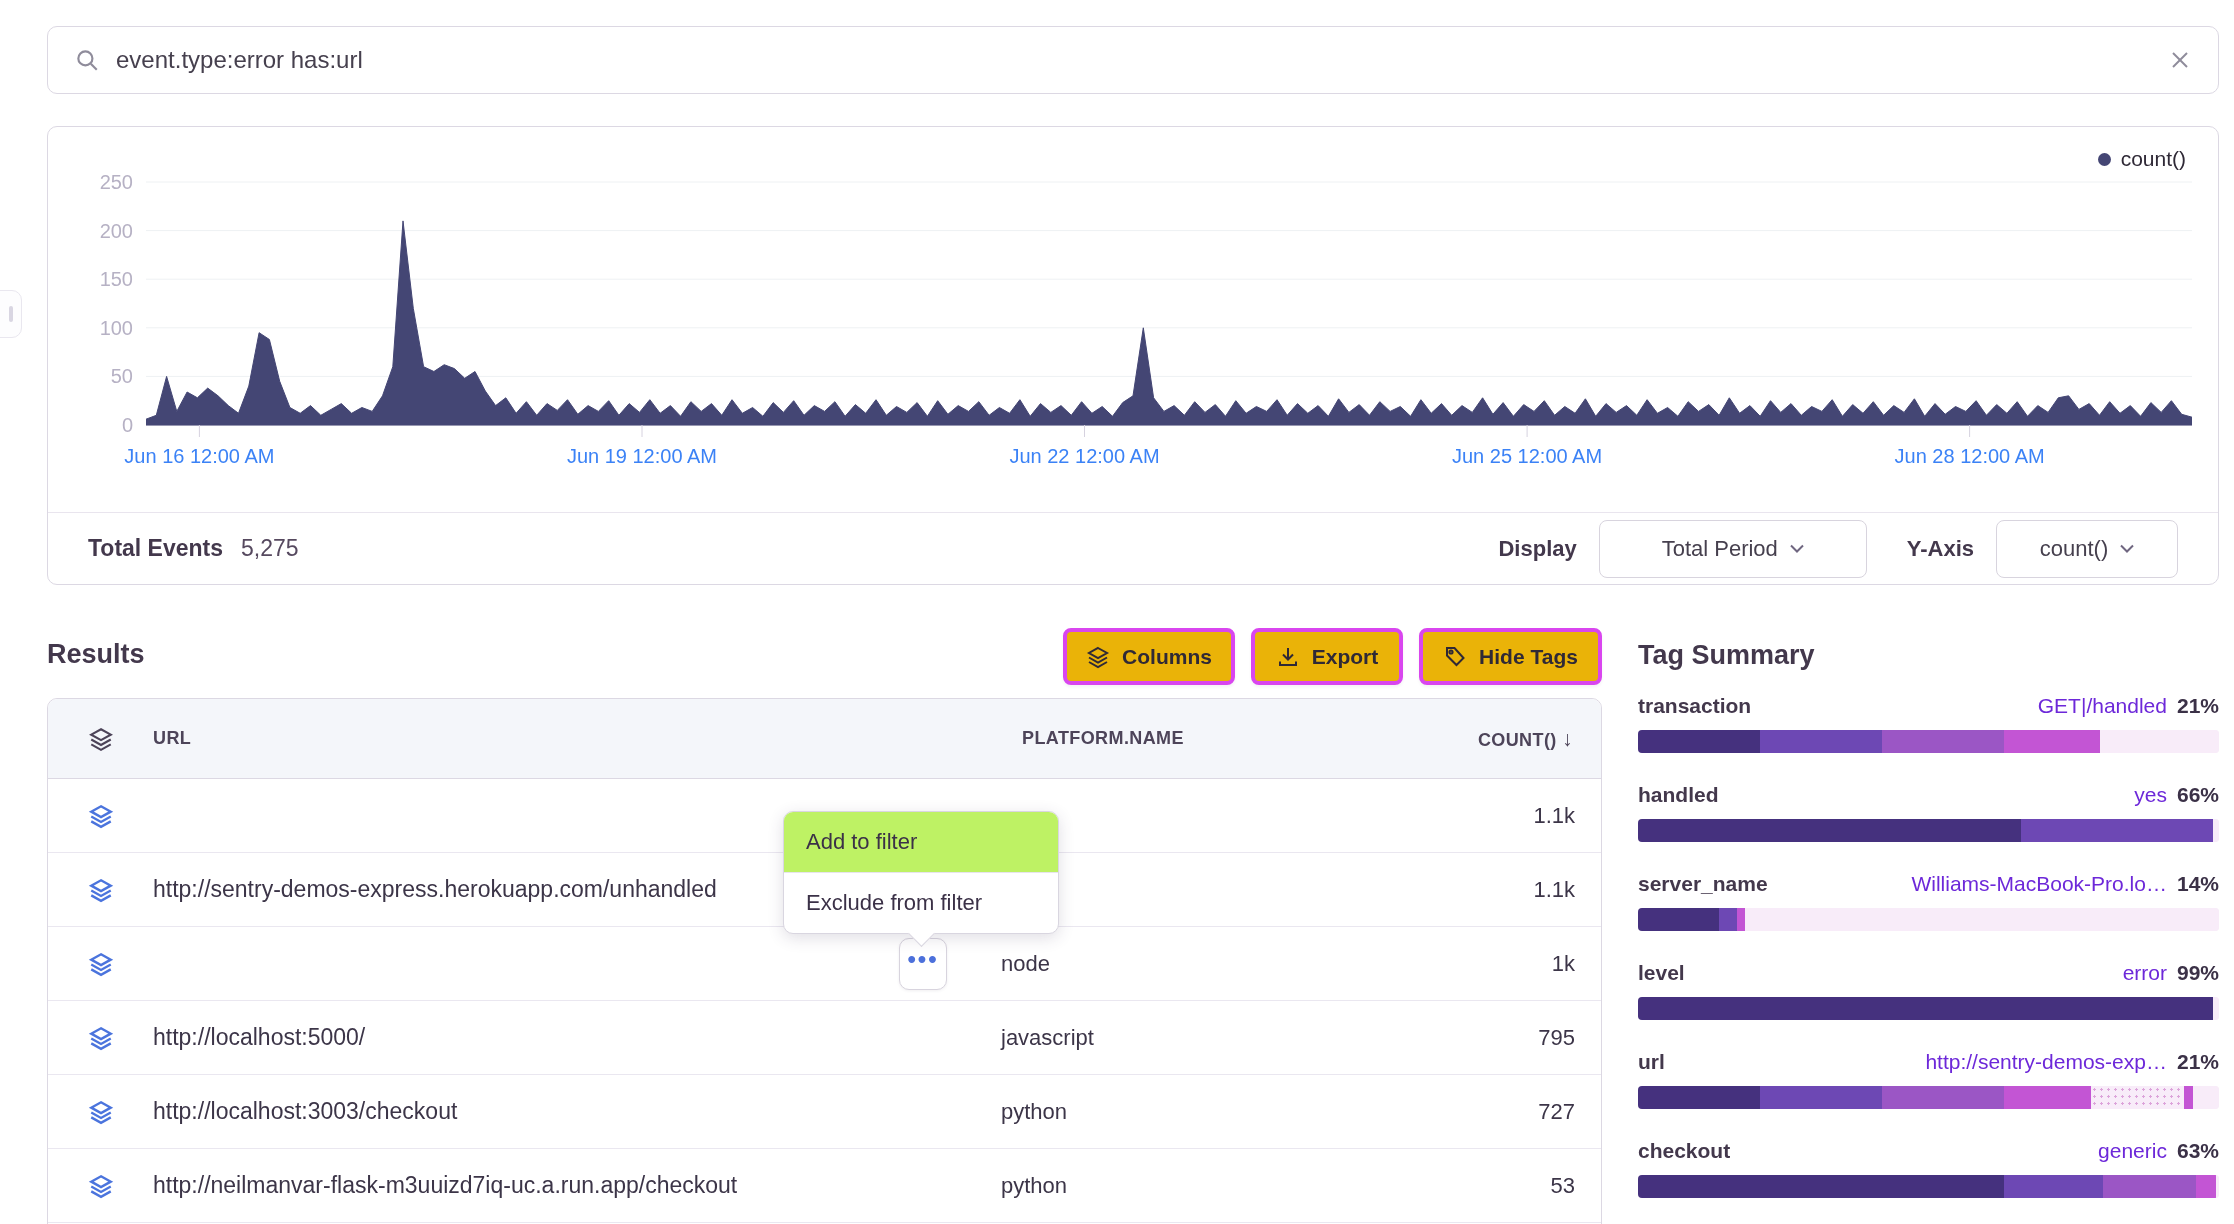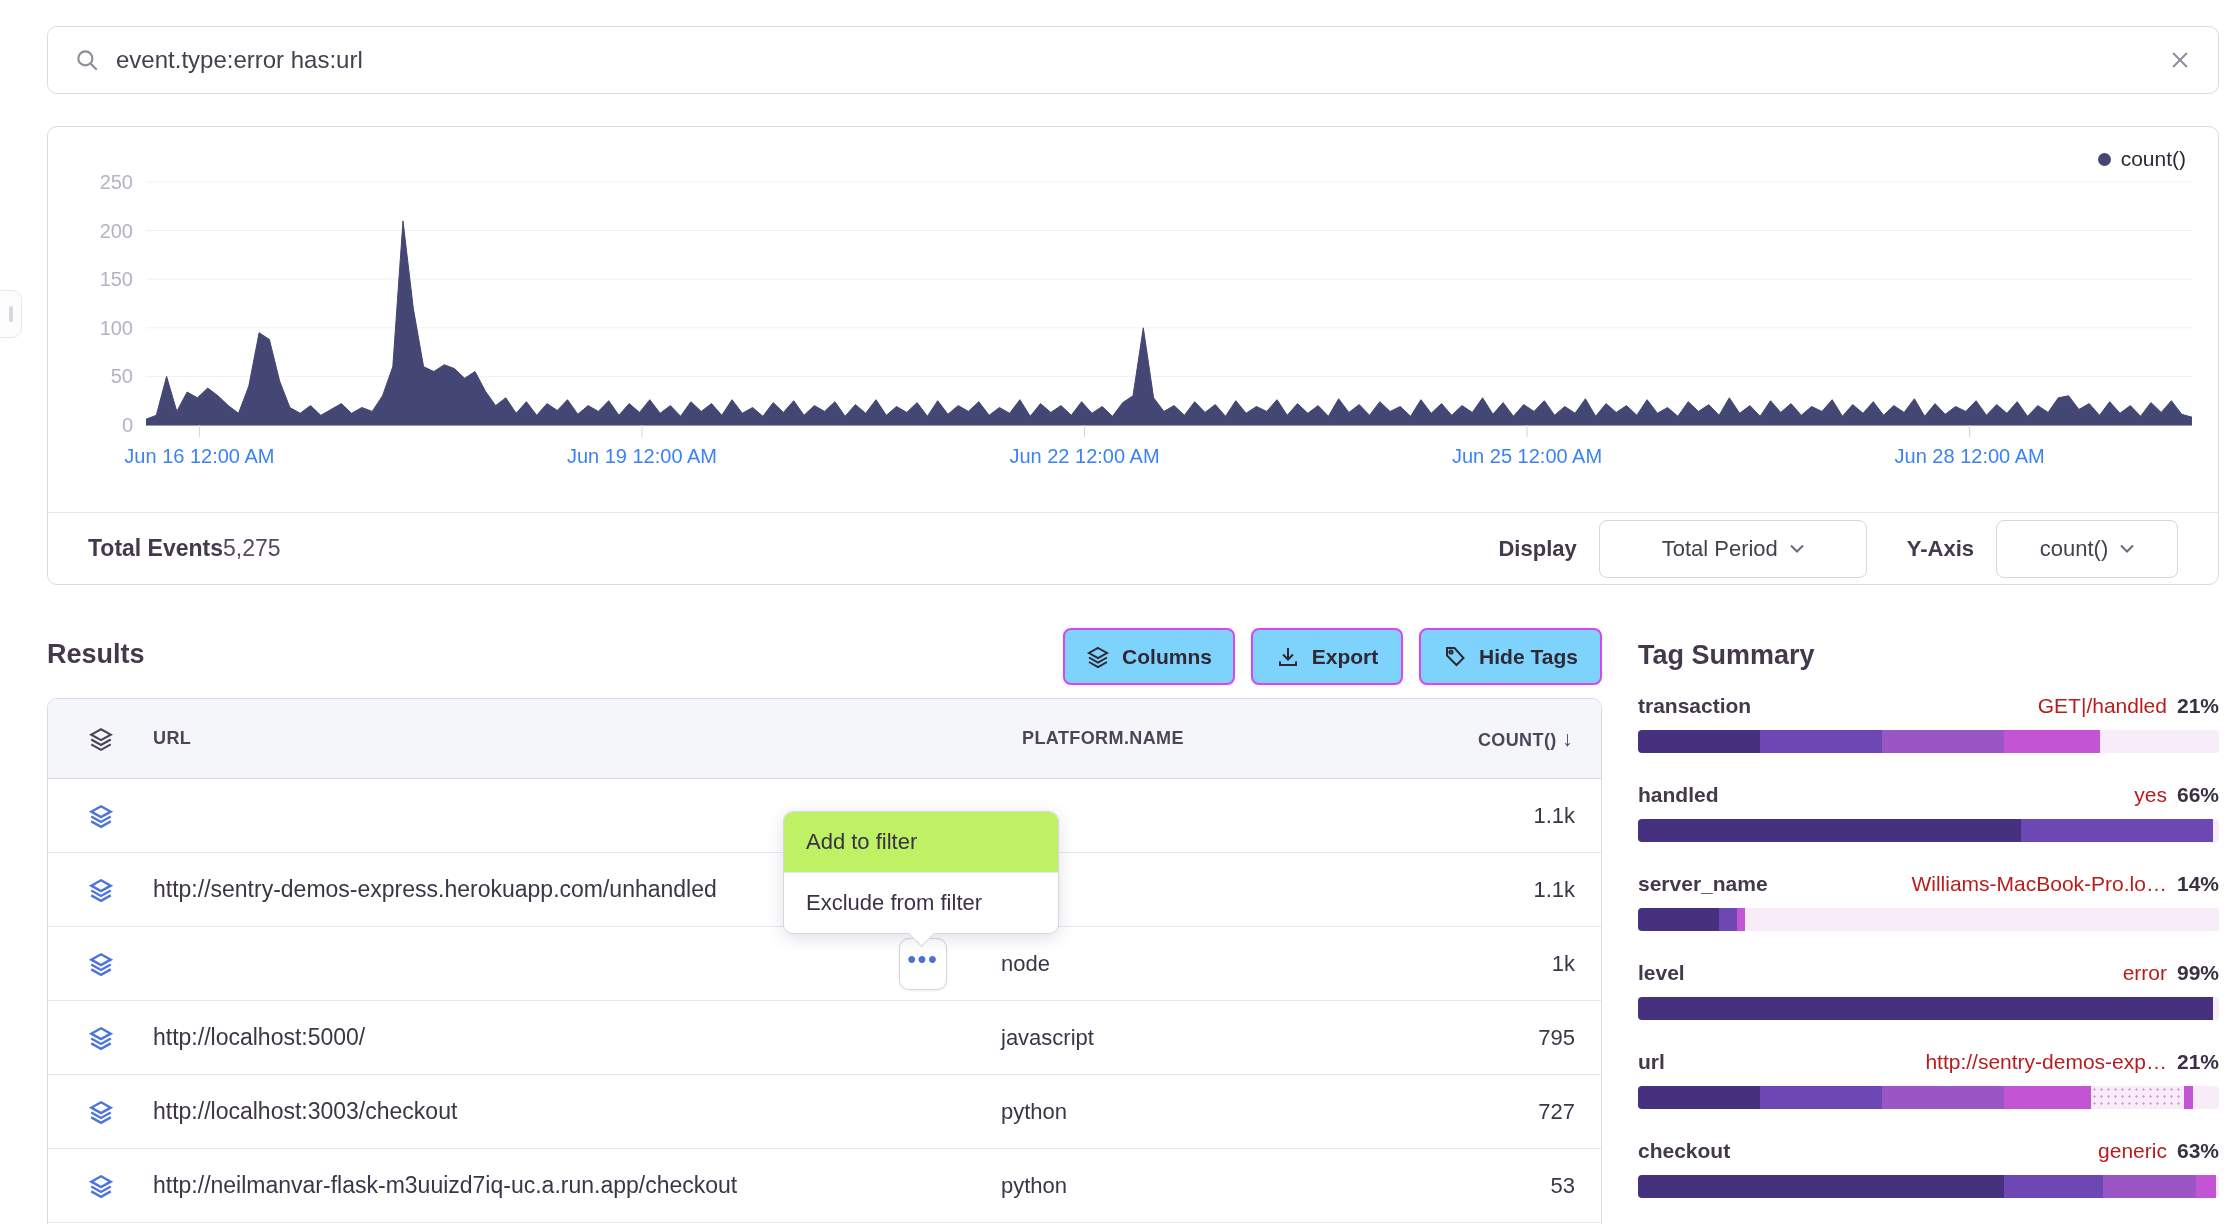--- a/index.html
+++ b/index.html
@@ -18,29 +18,29 @@
   .icon-btn{display:flex;align-items:center;justify-content:center;cursor:pointer;}
 
   
   .chartpanel{left:47px;top:126px;width:2172px;height:459px;}
   .legend{position:absolute;right:32px;top:20px;display:flex;align-items:center;gap:10px;font-size:21px;color:#2f2936;font-weight:500;}
   .legend-dot{width:13px;height:13px;border-radius:50%;}
   .ylabel{position:absolute;width:95px;text-align:right;font-size:20px;color:#b6b1c4;line-height:26px;}
   .xlabel{position:absolute;width:260px;text-align:center;font-size:20px;color:#3b82f6;top:318px;}
   .chart-footer{position:absolute;left:0;right:0;bottom:0;height:72px;border-top:1px solid #e9e5ee;display:flex;align-items:center;padding:0 40px 0 40px;box-sizing:border-box;}
   .tev-label{font-size:23px;font-weight:700;color:#43384c;}
-  .tev-value{font-size:23px;color:#56495f;}
+  .tev-value{font-size:23px;color:#56495f;margin-left:18px;}
   .footer-right{margin-left:auto;display:flex;align-items:center;gap:22px;}
   .drop-label{font-size:22px;font-weight:700;color:#43384c;}
   .dropdown{height:56px;border:1px solid #d8d4de;border-radius:8px;background:#fff;display:flex;align-items:center;justify-content:center;gap:12px;font-size:22px;color:#46404e;padding:0 22px;cursor:pointer;}
   .chev{width:14px;height:9px;display:inline-block;}
 
   
   .results-title{left:47px;top:639px;font-size:27px;font-weight:700;color:#43384c;}
-  .btn{position:absolute;top:628px;height:57px;background:#7dd3fc;border:2px solid #d946ef;border-radius:8px;box-shadow:0 2px 3px rgba(60,50,80,.06);display:flex;align-items:center;justify-content:center;gap:12px;font-size:21px;font-weight:700;color:#2f2936;box-sizing:border-box;cursor:pointer;}
+  .btn{position:absolute;top:628px;height:57px;background:#eab308;border:4px solid #d946ef;border-radius:8px;box-shadow:0 2px 3px rgba(60,50,80,.06);display:flex;align-items:center;justify-content:center;gap:12px;font-size:21px;font-weight:700;color:#2f2936;box-sizing:border-box;cursor:pointer;}
 
   
   .tablewrap{left:47px;top:698px;width:1555px;height:540px;border:1px solid #dcd8e3;border-radius:10px 10px 0 0;background:#fff;box-sizing:border-box;overflow:hidden;}
   .thead{height:79px;background:#f4f6fa;border-bottom:1px solid #dcd8e3;border-radius:9px 9px 0 0;position:relative;display:flex;align-items:center;}
   .th{font-size:18px;font-weight:700;color:#4d4459;letter-spacing:.4px;}
   .trow{height:73px;border-bottom:1px solid #eae7f0;position:relative;display:flex;align-items:center;background:#fff;}
   .cell-icon{position:absolute;left:40px;top:50%;transform:translateY(-50%);display:flex;}
   .cell-url{position:absolute;left:105px;font-size:23px;color:#3c3548;white-space:nowrap;}
   .cell-url.clip{width:640px;overflow:hidden;}
   .cell-platform{position:absolute;left:953px;font-size:22px;color:#3c3548;}
@@ -54,21 +54,21 @@
   .ctxitem.hl{background:#bef264;border-radius:9px 9px 0 0;}
   .ctxdivider{height:1px;background:#e7e4ed;}
   .ctxcaret{position:absolute;left:128px;bottom:-10px;width:18px;height:18px;background:#fff;border-right:1px solid #d9d6e0;border-bottom:1px solid #d9d6e0;transform:rotate(45deg);}
 
   
   .tagtitle{left:1638px;top:640px;font-size:27px;font-weight:700;color:#43384c;}
   .taglist{left:1638px;top:694px;width:581px;}
   .tagentry{margin-bottom:30px;}
   .tagline{display:flex;align-items:baseline;font-size:21px;margin-bottom:12px;}
   .tagname{font-weight:700;color:#43384c;}
-  .tagval{margin-left:auto;color:#b91c1c;white-space:nowrap;}
+  .tagval{margin-left:auto;color:#6d28d9;white-space:nowrap;}
   .tagpct{color:#3b3147;font-weight:700;margin-left:10px;}
   .tagbar{height:23px;border-radius:4px;overflow:hidden;display:flex;background:#f8ecf9;}
   .seg{height:100%;}
   .seg-dots{background-color:#f8ecf9;background-image:radial-gradient(#dca3da 1.3px, transparent 1.4px);background-size:7px 7px;}
 
   
   .edge-handle{left:-6px;top:290px;width:28px;height:48px;background:#fdfdfe;border:1px solid #e9e7ef;border-radius:0 10px 10px 0;box-sizing:border-box;}
   .edge-slit{position:absolute;left:14px;top:15px;width:4px;height:16px;border-radius:2px;background:#d9d6e2;}
 </style>
 </head>

